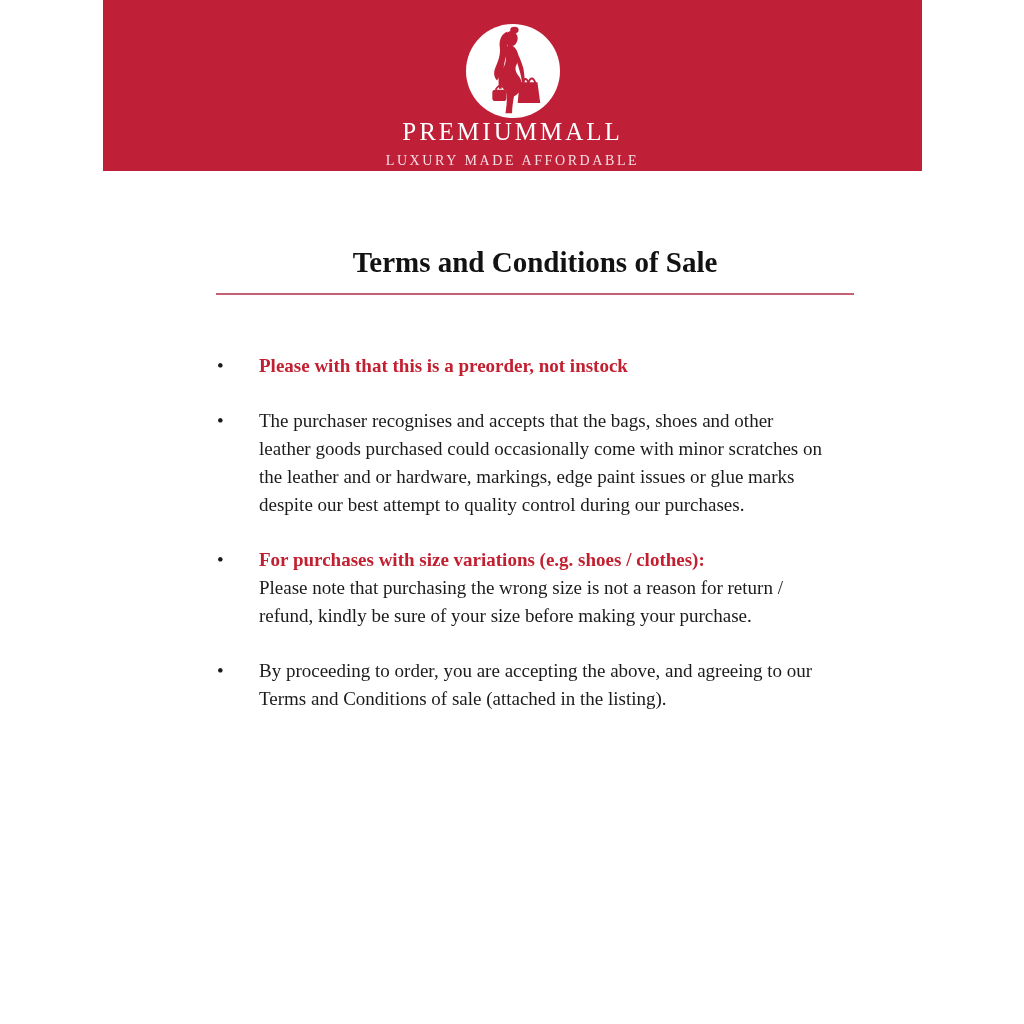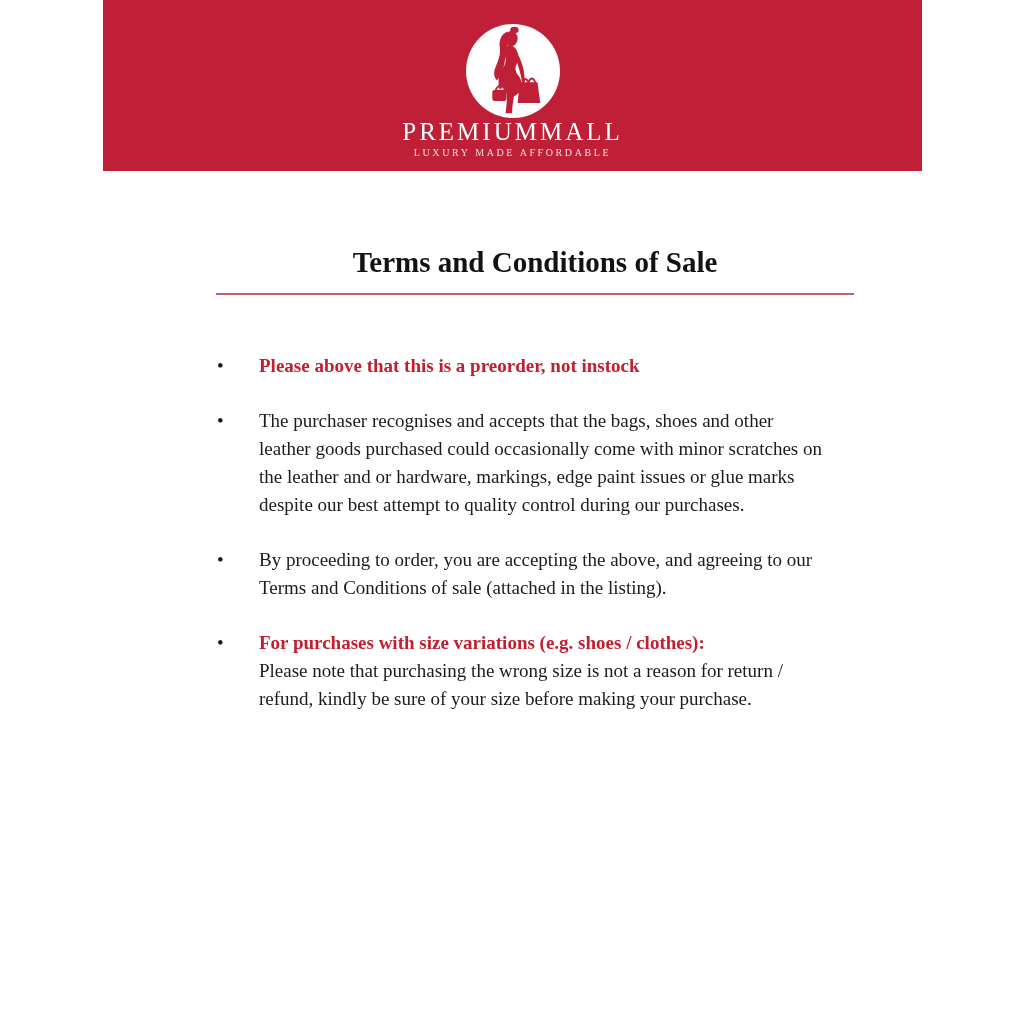--- a/index.html
+++ b/index.html
@@ -39,23 +39,23 @@
   .brand-name {
     margin-top: 1px;
     color: #ffffff;
     font-size: 25px;
     letter-spacing: 3px;
     line-height: 1;
     font-family: "Liberation Serif", serif;
     white-space: nowrap;
   }
   .brand-tagline {
-    margin-top: 4px;
+    margin-top: 10px;
     color: rgba(255,255,255,0.85);
-    font-size: 10px;
+    font-size: 14px;
     letter-spacing: 2.6px;
     line-height: 1;
     white-space: nowrap;
   }
 
   
   .doc {
     position: absolute;
     left: 216px;
     top: 0;
@@ -134,36 +134,36 @@
     <div class="brand-name">PREMIUMMALL</div>
     <div class="brand-tagline">LUXURY MADE AFFORDABLE</div>
   </div>
 
   <div class="doc">
     <div class="doc-title">Terms and Conditions of Sale</div>
     <div class="title-divider"></div>
 
     <ul class="terms">
       <li>
-        <span class="em">Please above that this is a preorder, not instock</span>
+        <span class="em">Please with that this is a preorder, not instock</span>
         <span class="txt"></span>
       </li>
       <li>
         <span class="em"></span>
         <span class="txt">The purchaser recognises and accepts that the bags, shoes and other
 leather goods purchased could occasionally come with minor scratches on
 the leather and or hardware, markings, edge paint issues or glue marks
 despite our best attempt to quality control during our purchases.</span>
       </li>
       <li>
+        <span class="em">For purchases with size variations (e.g. shoes / clothes):</span>
+        <span class="txt">Please note that purchasing the wrong size is not a reason for return /
+refund, kindly be sure of your size before making your purchase.</span>
+      </li>
+      <li>
         <span class="em"></span>
         <span class="txt">By proceeding to order, you are accepting the above, and agreeing to our
 Terms and Conditions of sale (attached in the listing).</span>
-      </li>
-      <li>
-        <span class="em">For purchases with size variations (e.g. shoes / clothes):</span>
-        <span class="txt">Please note that purchasing the wrong size is not a reason for return /
-refund, kindly be sure of your size before making your purchase.</span>
       </li>
     </ul>
   </div>
 
 </div>
 
 </body></html>

